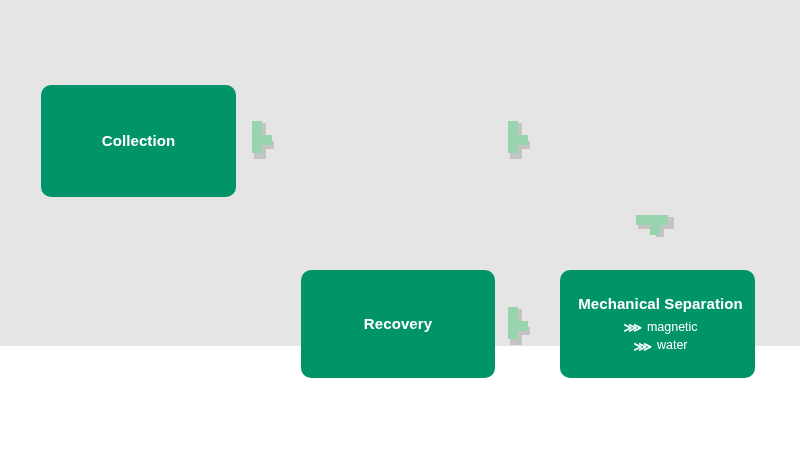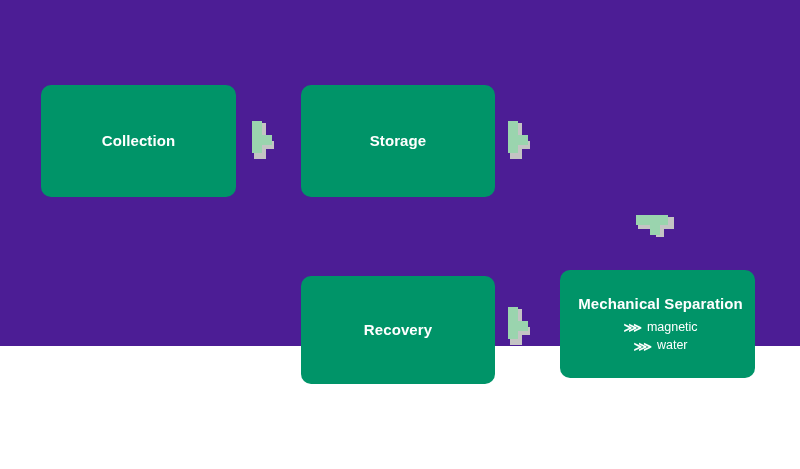--- a/index.html
+++ b/index.html
@@ -11,21 +11,21 @@
     width: 800px;
     height: 469px;
     font-family: "Liberation Sans", sans-serif;
     overflow: hidden;
   }
 
   #canvas {
     position: relative;
     width: 800px;
     height: 346px;
-    background: #4c1d95;
+    background: #e5e5e5;
   }
 
   
   .node {
     position: absolute;
     box-sizing: border-box;
     background: #009468;
     border-radius: 10px;
     display: flex;
     flex-direction: column;
@@ -64,21 +64,21 @@
     font-weight: bold;
     line-height: 1;
     color: #ffffff;
     letter-spacing: -1px;
   }
 
   
   #node-collection { left: 41px;  top: 85px;  width: 195px; height: 112px; }
   #node-storage    { left: 301px; top: 85px;  width: 194px; height: 112px; }
   #node-sorting    { left: 560px; top: 85px;  width: 195px; height: 112px; }
-  #node-recovery   { left: 301px; top: 276px; width: 194px; height: 108px; }
+  #node-recovery   { left: 301px; top: 270px; width: 194px; height: 108px; }
   #node-mechsep    { left: 560px; top: 270px; width: 195px; height: 108px; padding-left: 16px; }
 
   
   .connector {
     position: absolute;
     display: block;
   }
   #arrow-collection-storage { left: 252px; top: 119px; width: 34px; height: 44px; }
   #arrow-storage-sorting    { left: 508px; top: 119px; width: 34px; height: 44px; }
   #arrow-sorting-mechsep    { left: 634px; top: 215px; width: 44px; height: 34px; }
@@ -95,23 +95,20 @@
     <div class="node-title">Collection</div>
   </div>
 
   <div class="connector" id="arrow-collection-storage">
     <svg viewBox="0 0 34 44" xmlns="http://www.w3.org/2000/svg" aria-hidden="true">
       <path d="M2 4 L2 40 L14 40 L14 30 L22 30 L22 22 L14 22 L14 4 Z" fill="#C4C4C4"></path>
       <path d="M0 2 L0 34 L10 34 L10 26 L20 26 L20 16 L10 16 L10 2 Z" fill="#9AD4AE"></path>
     </svg>
   </div>
 
-  <div class="node" id="node-storage">
-    <div class="node-title">Storage</div>
-  </div>
 
   <div class="connector" id="arrow-storage-sorting">
     <svg viewBox="0 0 34 44" xmlns="http://www.w3.org/2000/svg" aria-hidden="true">
       <path d="M2 4 L2 40 L14 40 L14 30 L22 30 L22 22 L14 22 L14 4 Z" fill="#C4C4C4"></path>
       <path d="M0 2 L0 34 L10 34 L10 26 L20 26 L20 16 L10 16 L10 2 Z" fill="#9AD4AE"></path>
     </svg>
   </div>
 
 
   <div class="connector" id="arrow-sorting-mechsep">

